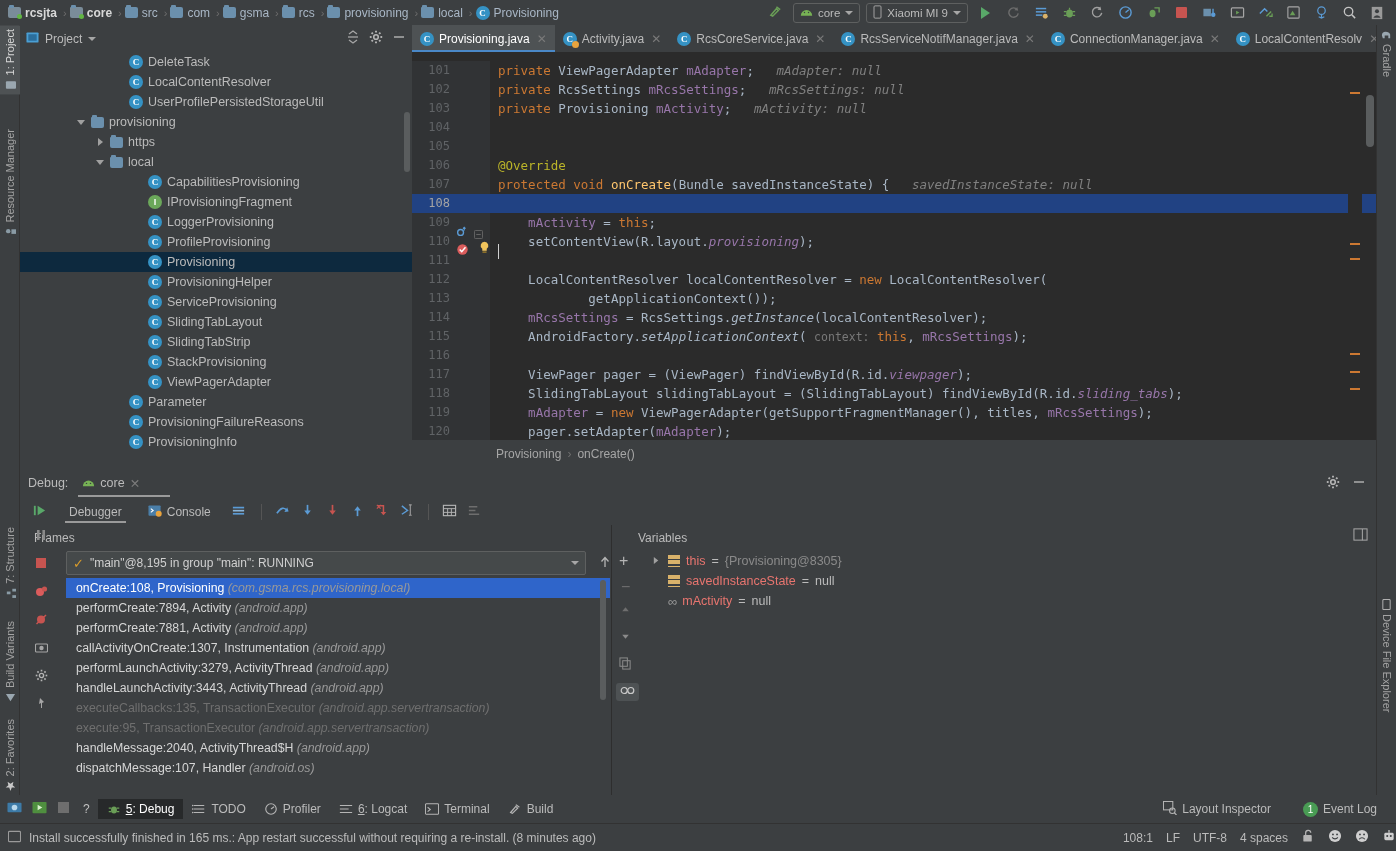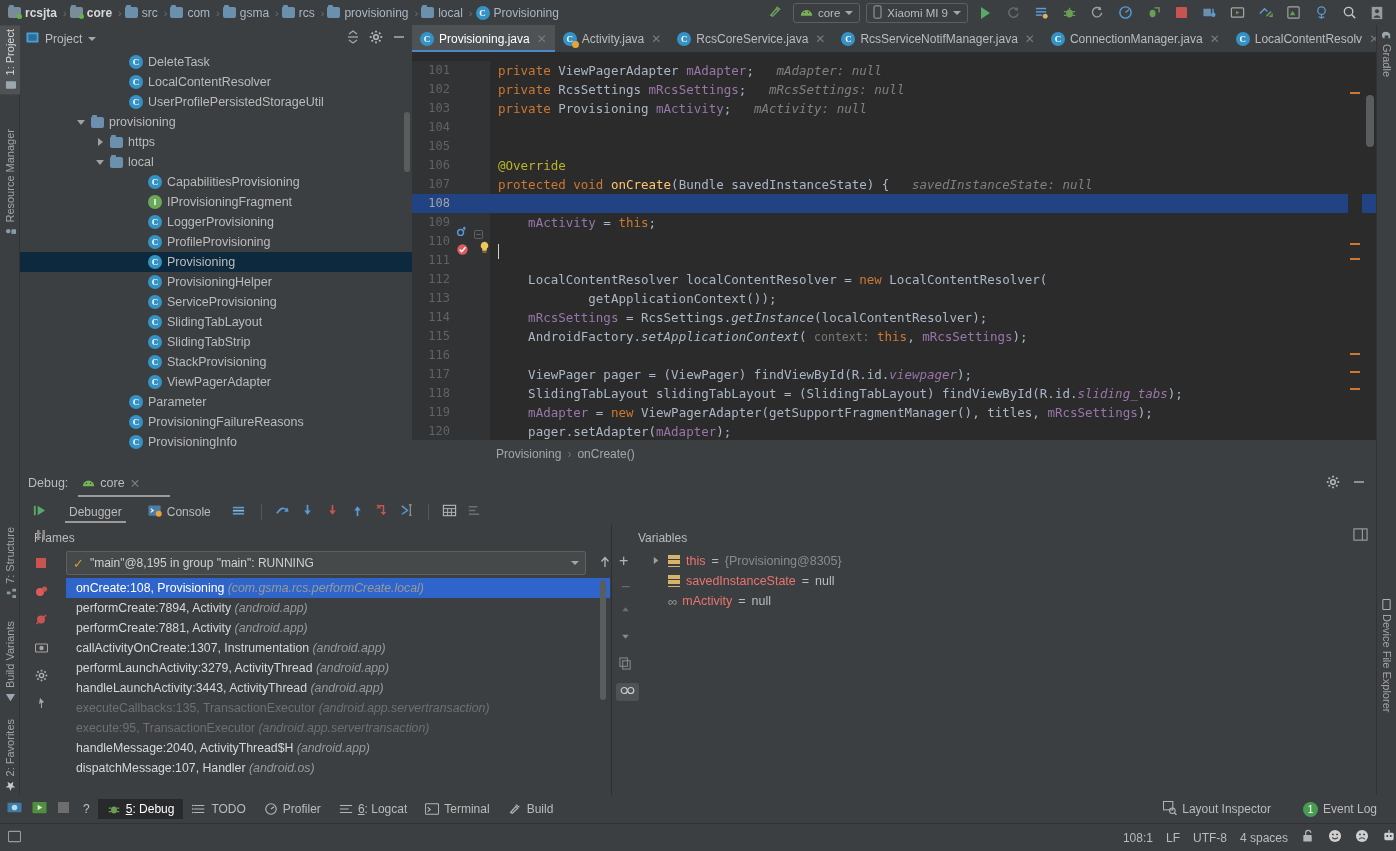--- a/index.html
+++ b/index.html
@@ -594,21 +594,21 @@
       <div class="lines" id="codelines">
           <div class="ln" style="top: 0px; position: absolute; width: 964px;"><span class="num">101</span><span class="txt"><span class="kw">private</span> ViewPagerAdapter <span class="fld">mAdapter</span>;   <span class="hint">mAdapter: null</span></span></div>
           <div class="ln" style="top: 19px; position: absolute; width: 964px;"><span class="num">102</span><span class="txt"><span class="kw">private</span> RcsSettings <span class="fld">mRcsSettings</span>;   <span class="hint">mRcsSettings: null</span></span></div>
           <div class="ln" style="top: 38px; position: absolute; width: 964px;"><span class="num">103</span><span class="txt"><span class="kw">private</span> Provisioning <span class="fld">mActivity</span>;   <span class="hint">mActivity: null</span></span></div>
           <div class="ln" style="top: 57px; position: absolute; width: 964px;"><span class="num">104</span></div>
           <div class="ln" style="top: 76px; position: absolute; width: 964px;"><span class="num">105</span><span class="txt"></span></div>
           <div class="ln" style="top: 95px; position: absolute; width: 964px;"><span class="num">106</span><span class="txt"><span class="anno">@Override</span></span></div>
           <div class="ln" style="top: 114px; position: absolute; width: 964px;"><span class="num">107</span><span class="txt"><span class="kw">protected void</span> <span class="meth">onCreate</span>(Bundle savedInstanceState) {   <span class="hint">savedInstanceState: null</span></span></div>
           <div class="ln cur" style="top: 133px; position: absolute; width: 964px;"><span class="num">108</span></div>
           <div class="ln" style="top: 152px; position: absolute; width: 964px;"><span class="num">109</span><span class="txt">    <span class="fld">mActivity</span> = <span class="kw">this</span>;</span></div>
-          <div class="ln" style="top: 171px; position: absolute; width: 964px;"><span class="num">110</span></div>
+          <div class="ln" style="top: 171px; position: absolute; width: 964px;"><span class="num">110</span><span class="txt">    setContentView(R.layout.<span class="fld ital">provisioning</span>);</span></div>
           <div class="ln" style="top: 190px; position: absolute; width: 964px;"><span class="num">111</span><span class="txt"></span></div>
           <div class="ln" style="top: 209px; position: absolute; width: 964px;"><span class="num">112</span><span class="txt">    LocalContentResolver localContentResolver = <span class="kw">new</span> LocalContentResolver(</span></div>
           <div class="ln" style="top: 228px; position: absolute; width: 964px;"><span class="num">113</span><span class="txt">            getApplicationContext());</span></div>
           <div class="ln" style="top: 247px; position: absolute; width: 964px;"><span class="num">114</span><span class="txt">    <span class="fld">mRcsSettings</span> = RcsSettings.<span class="ital">getInstance</span>(localContentResolver);</span></div>
           <div class="ln" style="top: 266px; position: absolute; width: 964px;"><span class="num">115</span><span class="txt">    AndroidFactory.<span class="ital">setApplicationContext</span>( <span class="phint">context:</span> <span class="kw">this</span>, <span class="fld">mRcsSettings</span>);</span></div>
           <div class="ln" style="top: 285px; position: absolute; width: 964px;"><span class="num">116</span><span class="txt"></span></div>
           <div class="ln" style="top: 304px; position: absolute; width: 964px;"><span class="num">117</span><span class="txt">    ViewPager pager = (ViewPager) findViewById(R.id.<span class="fld ital">viewpager</span>);</span></div>
           <div class="ln" style="top: 323px; position: absolute; width: 964px;"><span class="num">118</span><span class="txt">    SlidingTabLayout slidingTabLayout = (SlidingTabLayout) findViewById(R.id.<span class="fld ital">sliding_tabs</span>);</span></div>
           <div class="ln" style="top: 342px; position: absolute; width: 964px;"><span class="num">119</span><span class="txt">    <span class="fld">mAdapter</span> = <span class="kw">new</span> ViewPagerAdapter(getSupportFragmentManager(), titles, <span class="fld">mRcsSettings</span>);</span></div>
           <div class="ln" style="top: 361px; position: absolute; width: 964px;"><span class="num">120</span><span class="txt">    pager.setAdapter(<span class="fld">mAdapter</span>);</span></div>
@@ -851,21 +851,21 @@
             </svg>
         </span>
         <span style="position:absolute;left:628px;top:30px;">
           <svg width="14" height="14" viewBox="0 0 14 14">
               <path d="M1.5 2 H12.5 L8 7.5 V12 L6 10.5 V7.5 Z" fill="#b5b5b5"></path>
             </svg>
         </span>
 
         <div class="frames" id="frames">
           <div class="fscroll"></div>
-        <div class="frow sel"><span>onCreate:108, Provisioning </span><span class="pkg">(com.gsma.rcs.performCreate.local)</span></div>
+        <div class="frow sel"><span>onCreate:108, Provisioning </span><span class="pkg">(com.gsma.rcs.provisioning.local)</span></div>
             <div class="frow"><span>performCreate:7894, Activity </span><span class="pkg">(android.app)</span></div>
             <div class="frow"><span>performCreate:7881, Activity </span><span class="pkg">(android.app)</span></div>
             <div class="frow"><span>callActivityOnCreate:1307, Instrumentation </span><span class="pkg">(android.app)</span></div>
             <div class="frow"><span>performLaunchActivity:3279, ActivityThread </span><span class="pkg">(android.app)</span></div>
             <div class="frow"><span>handleLaunchActivity:3443, ActivityThread </span><span class="pkg">(android.app)</span></div>
             <div class="frow dim"><span>executeCallbacks:135, TransactionExecutor </span><span class="pkg">(android.app.servertransaction)</span></div>
             <div class="frow dim"><span>execute:95, TransactionExecutor </span><span class="pkg">(android.app.servertransaction)</span></div>
             <div class="frow"><span>handleMessage:2040, ActivityThread$H </span><span class="pkg">(android.app)</span></div>
             <div class="frow"><span>dispatchMessage:107, Handler </span><span class="pkg">(android.os)</span></div>
           </div>
@@ -1023,20 +1023,21 @@
       </span>
     </div>
   </div>
 
   <div class="status">
     <span style="margin-right:8px;">
       <svg width="13" height="13" viewBox="0 0 14 14">
           <rect x="0.5" y="1.5" width="13" height="11" rx="1.2" fill="none" stroke="#9a9a9a" stroke-width="1.2"></rect>
         </svg>
     </span>
+    <span>Install successfully finished in 165 ms.: App restart successful without requiring a re-install. (8 minutes ago)</span>
     <div class="rr">
       <span>108:1</span>
       <span>LF</span>
       <span>UTF-8</span>
       <span>4 spaces</span>
       <span>
         <svg width="14" height="14" viewBox="0 0 15 15">
             <rect x="2.5" y="6.5" width="9" height="7" rx="1" fill="#b5b5b5"></rect>
             <path d="M5 6.5 V4.5 A2.6 2.6 0 0 1 10.5 4" fill="none" stroke="#b5b5b5" stroke-width="1.3"></path>
           </svg>

